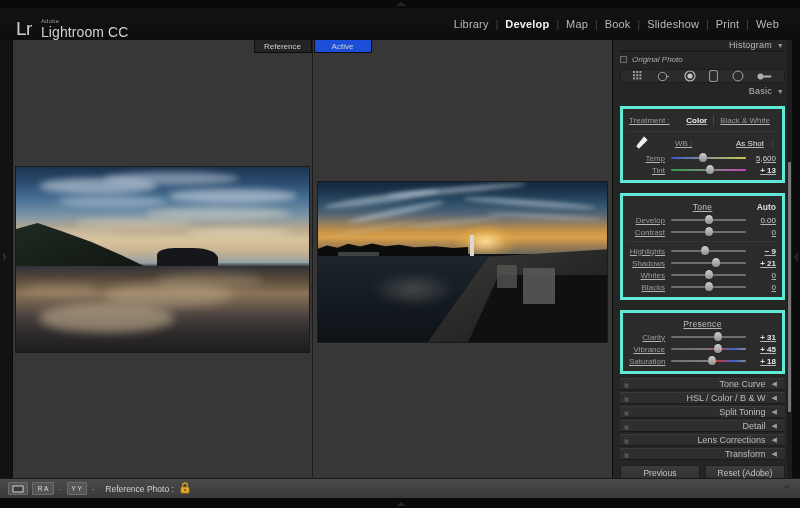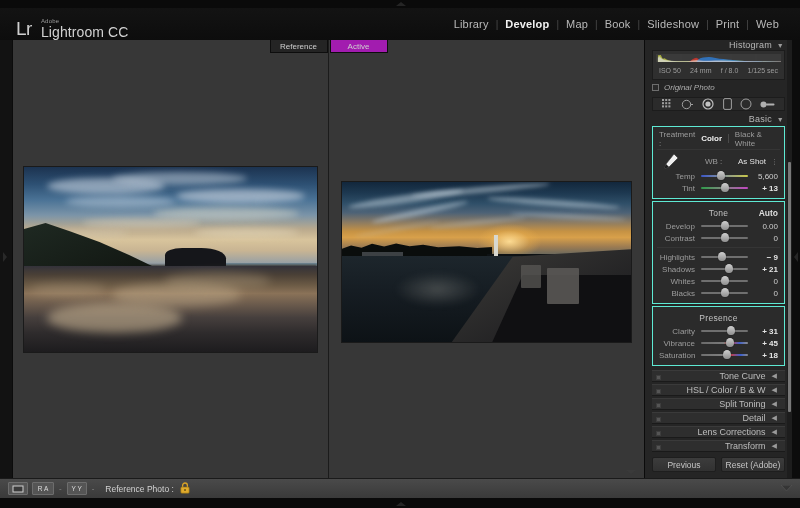--- a/index.html
+++ b/index.html
@@ -69,21 +69,21 @@
   .tabrow {
     position:absolute; top:0; left:0; right:0; height:14px;
     display:flex; justify-content:center; z-index:5;
   }
   .tab {
     width:58px; height:13px; line-height:13px; text-align:center;
     font-size:8px; color:#cfcfcf; background:#1d1d1d;
     border:1px solid #0d0d0d; border-top:none;
   }
   .tab.ref { background:#242424; margin-right:2px; }
-  .tab.act { background:#a21caf; }
+  .tab.act { background:#1d4ed8; }
 
   .panes { position:absolute; inset:0; display:flex; }
   .pane { flex:1; position:relative; display:flex; align-items:center; justify-content:center; }
   .pane.left-pane { border-right:1px solid #1b1b1b; }
 
   .photo {
     position:relative; overflow:hidden;
     box-shadow:0 0 0 1px #1a1a1a;
   }
   .photo.p1 { width:293px; height:185px; margin-top:0px; }
@@ -185,21 +185,21 @@
     position:absolute; right:0; bottom:0; width:48%; height:42%;
     background:#101012;
     clip-path:polygon(22% 0%, 100% 0%, 100% 100%, 0% 100%);
   }
   .block {
     position:absolute; background:#5a5855; border-radius:1px; opacity:.9;
   }
 
   
   .rightpanel {
-    width:148px; background:#252525; position:relative;
+    width:180px; background:#252525; position:relative;
     border-left:1px solid #0b0b0b;
     display:flex; flex-direction:column;
   }
   .rp-scroll { position:absolute; right:0; top:0; bottom:0; width:5px; background:#1d1d1d; }
   .rp-thumb { position:absolute; right:1px; top:122px; width:3px; height:250px; background:#787878; border-radius:1px; }
 
   .panel-head {
     height:15px; display:flex; align-items:center; justify-content:flex-end;
     padding-right:8px; font-size:9px; color:#b8b8b8; letter-spacing:.2px;
   }
@@ -225,22 +225,23 @@
   }
   .chk { width:7px; height:7px; border:1px solid #6e6e6e; background:#2a2a2a; margin-right:5px; }
 
   .toolstrip {
     margin:5px 7px 0; height:19px; background:#2b2b2b; border:1px solid #1c1c1c;
     display:flex; align-items:center; justify-content:space-around; padding:0 5px;
   }
   .ticon { opacity:.82; display:flex; align-items:center; }
 
   .sect {
-    margin:2px 7px 0; background:#2b2b2b; border:1px solid #5eead4;
+    margin:10px 7px 0; background:#2b2b2b; border:3px solid #5eead4;
     padding:4px 0;
+    text-decoration:underline;
   }
   .treat-row {
     display:flex; align-items:center; height:15px; padding:0 6px; font-size:8px;
   }
   .treat-label { color:#9c9c9c; }
   .treat-btns { margin-left:auto; display:flex; align-items:center; }
   .treat-btn { padding:0 6px; color:#9b9b9b; }
   .treat-btn.on { color:#f0f0f0; font-weight:bold; }
   .treat-div { width:1px; height:9px; background:#4a4a4a; }
 

